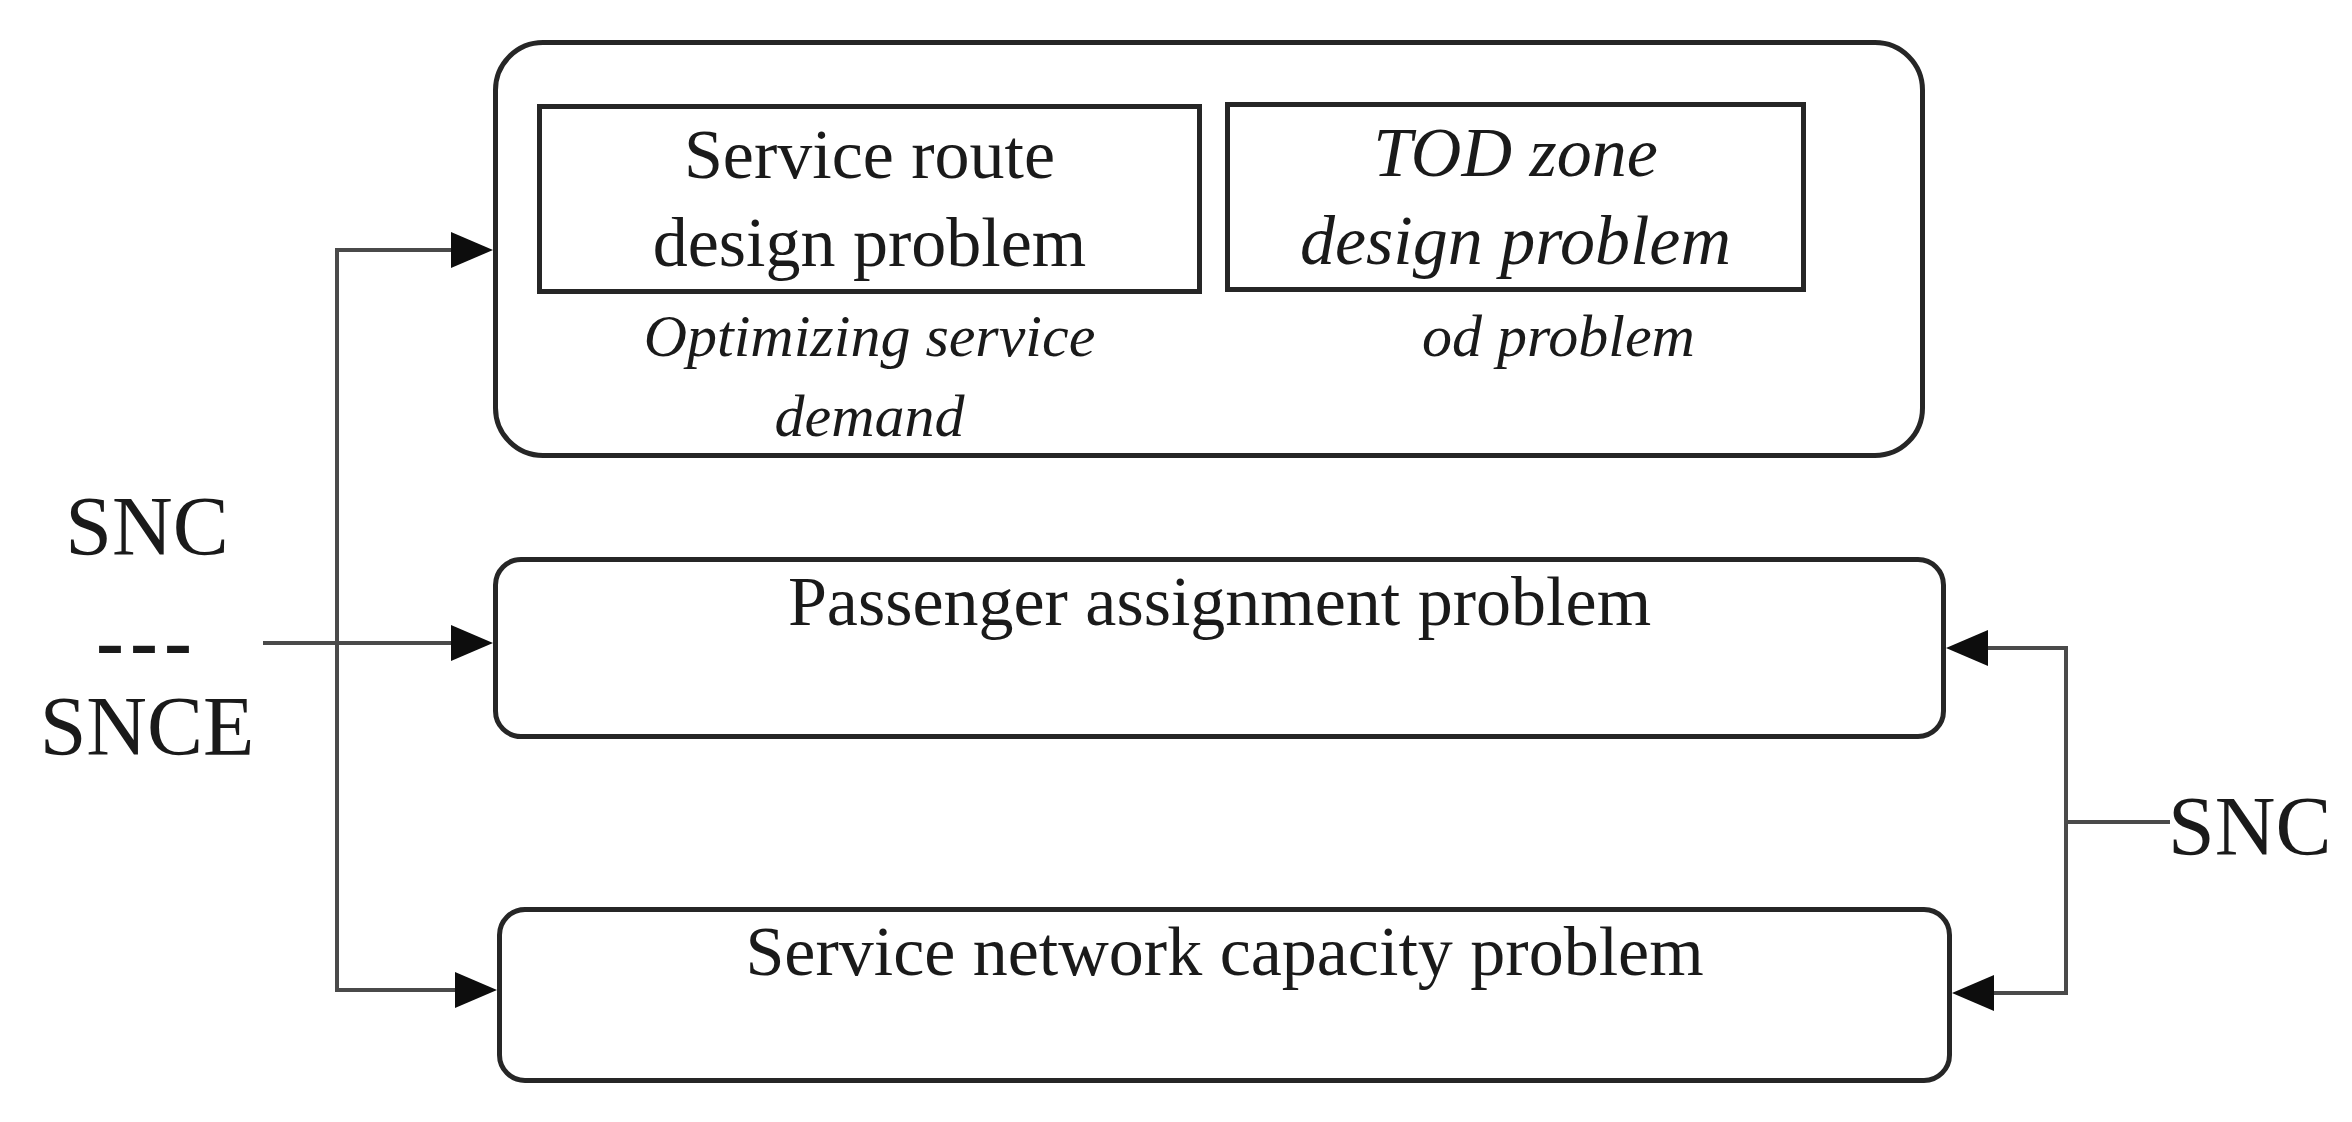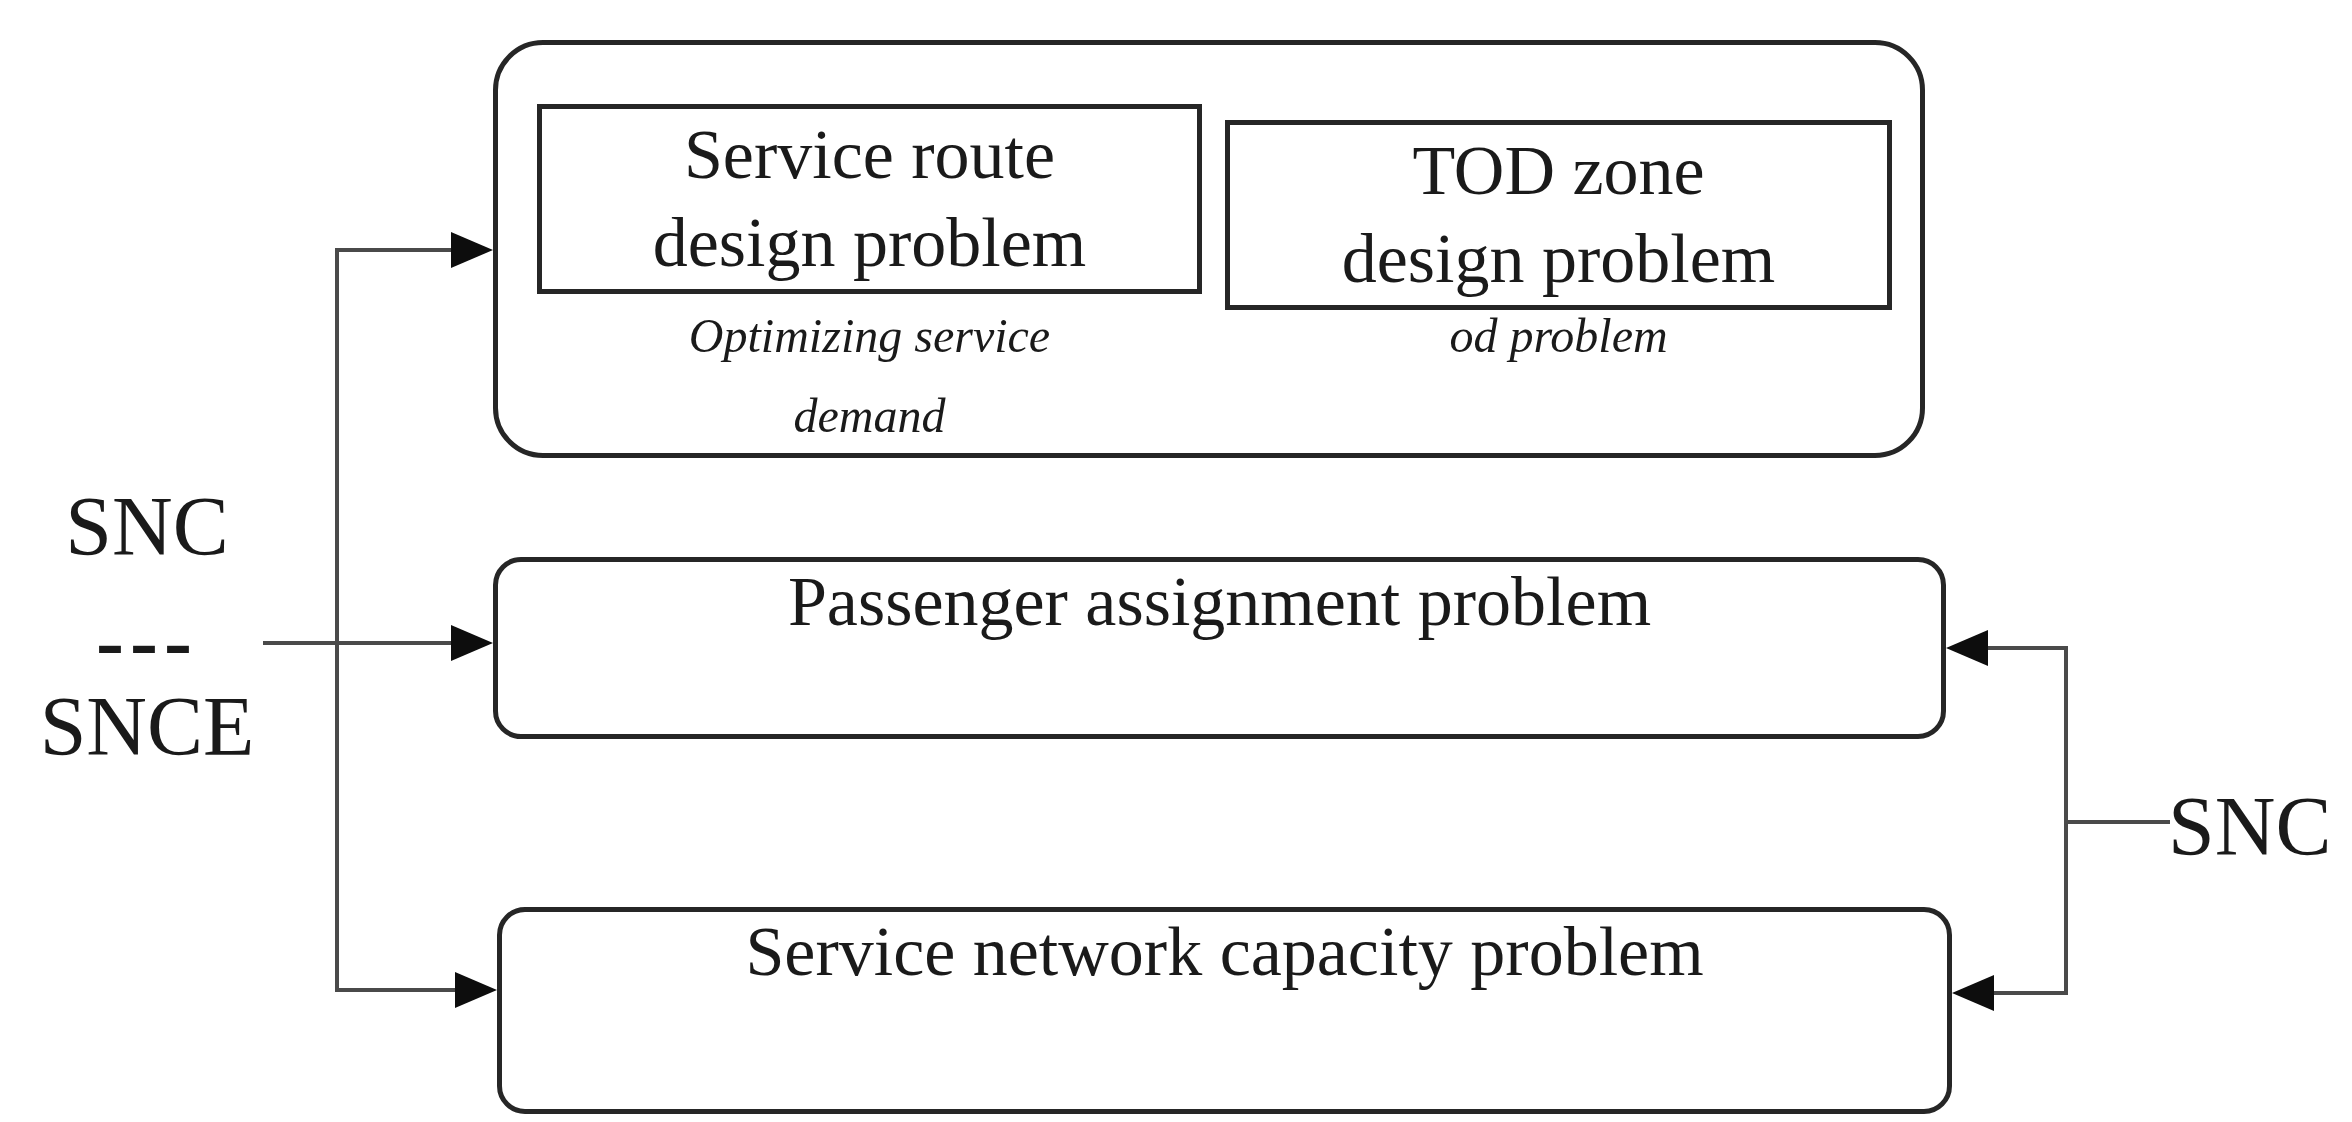--- a/index.html
+++ b/index.html
@@ -31,46 +31,46 @@
     display: flex;
     flex-direction: column;
     justify-content: center;
     align-items: center;
     text-align: center;
     font-size: 70px;
     line-height: 88px;
     margin-top: 12px;
   }
   .inner-box.left  { left: 537px;  top: 92px; width: 665px; height: 190px; }
-  .inner-box.right { left: 1225px; top: 108px; width: 667px; height: 190px; }
+  .inner-box.right { left: 1225px; top: 90px; width: 581px; height: 190px; font-style: italic; }
 
   .caption {
     position: absolute;
     top: 296px;
     text-align: center;
     font-style: italic;
-    font-size: 48px;
+    font-size: 60px;
     line-height: 80px;
   }
   .caption.left  { left: 507px;  width: 725px; }
   .caption.right { left: 1195px; width: 727px; }
 
   .round-box {
     position: absolute;
     border: 5px solid #262626;
     border-radius: 28px;
     background: #ffffff;
     box-sizing: border-box;
     display: flex;
     justify-content: center;
     text-align: center;
     font-size: 70px;
   }
   .round-box.mid { left: 493px; top: 557px; width: 1453px; height: 182px; }
-  .round-box.bot { left: 497px; top: 907px; width: 1455px; height: 207px; }
+  .round-box.bot { left: 497px; top: 907px; width: 1455px; height: 176px; }
 
   
   .left-label { position: absolute; left: 22px; width: 250px; text-align: center; font-size: 84px; }
   .left-label.l1 { top: 478px; }
   .left-label.l2 { top: 592px; font-weight: bold; letter-spacing: 6px; }
   .left-label.l3 { top: 678px; }
   .right-label { position: absolute; left: 2168px; top: 778px; font-size: 84px; white-space: nowrap; }
 
   
   .line { position: absolute; background: #4a4a4a; }

